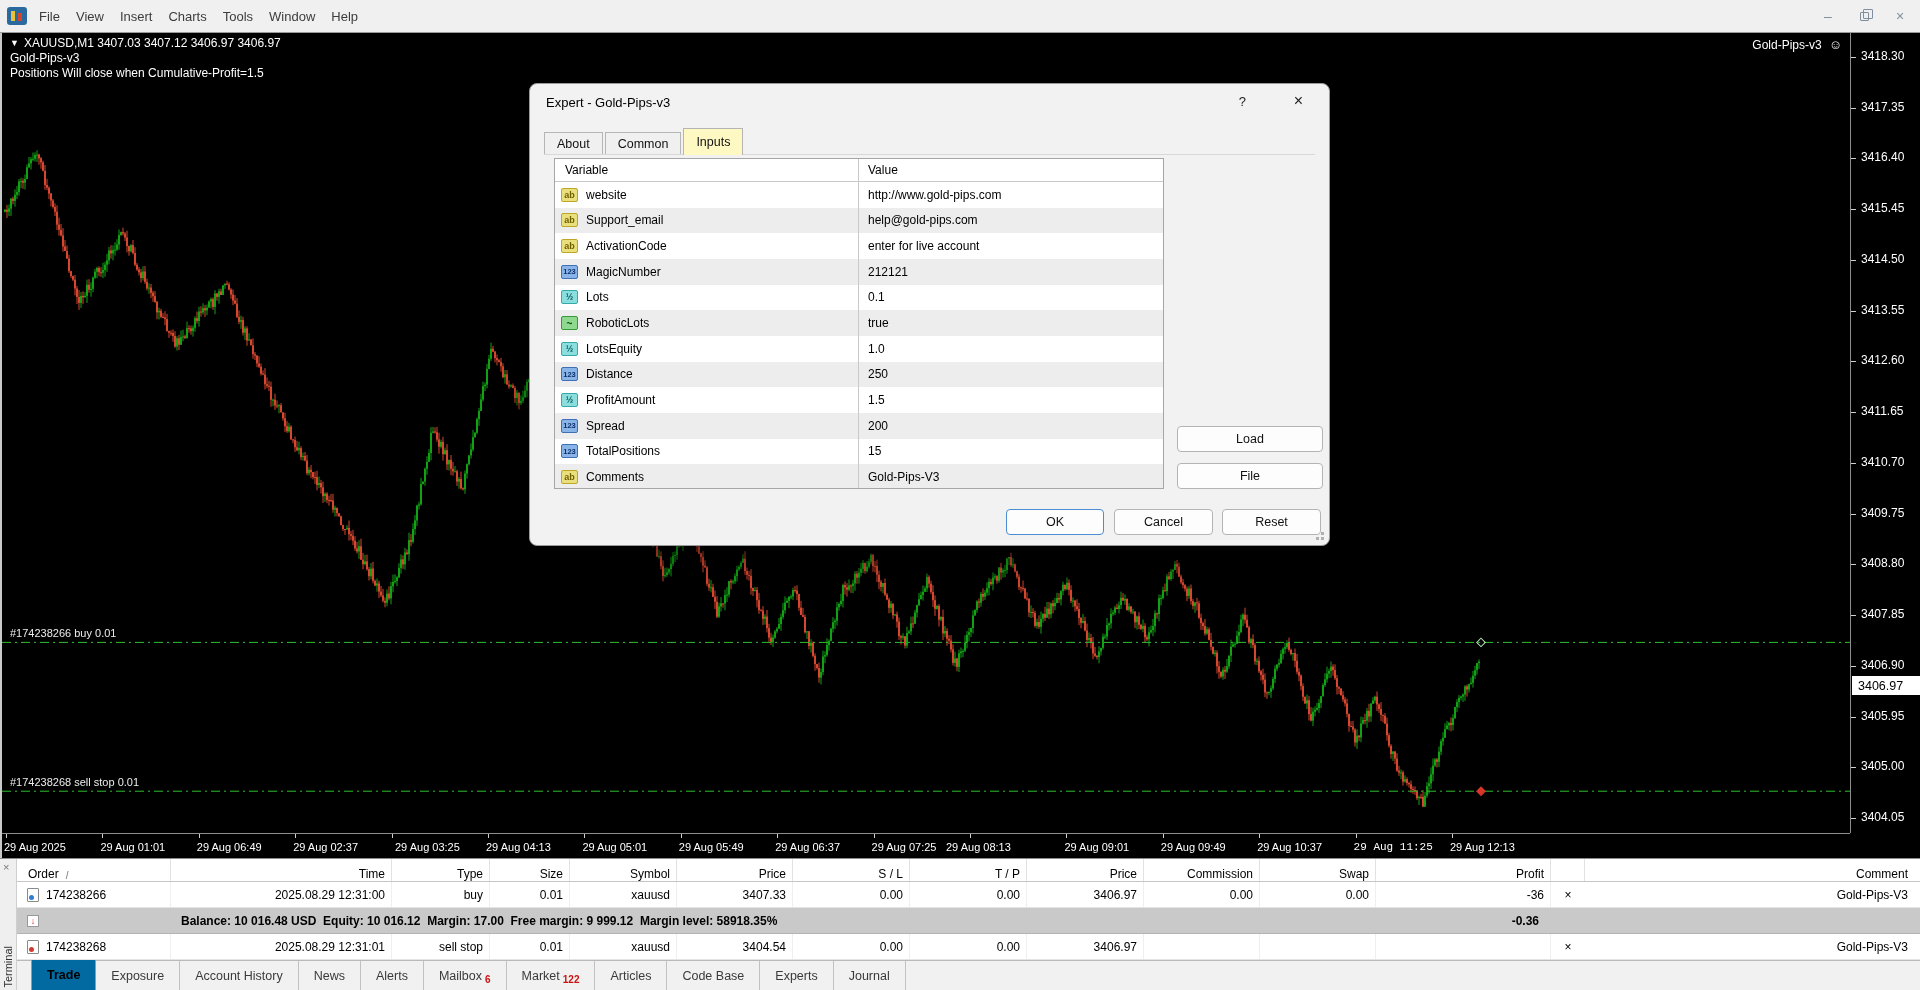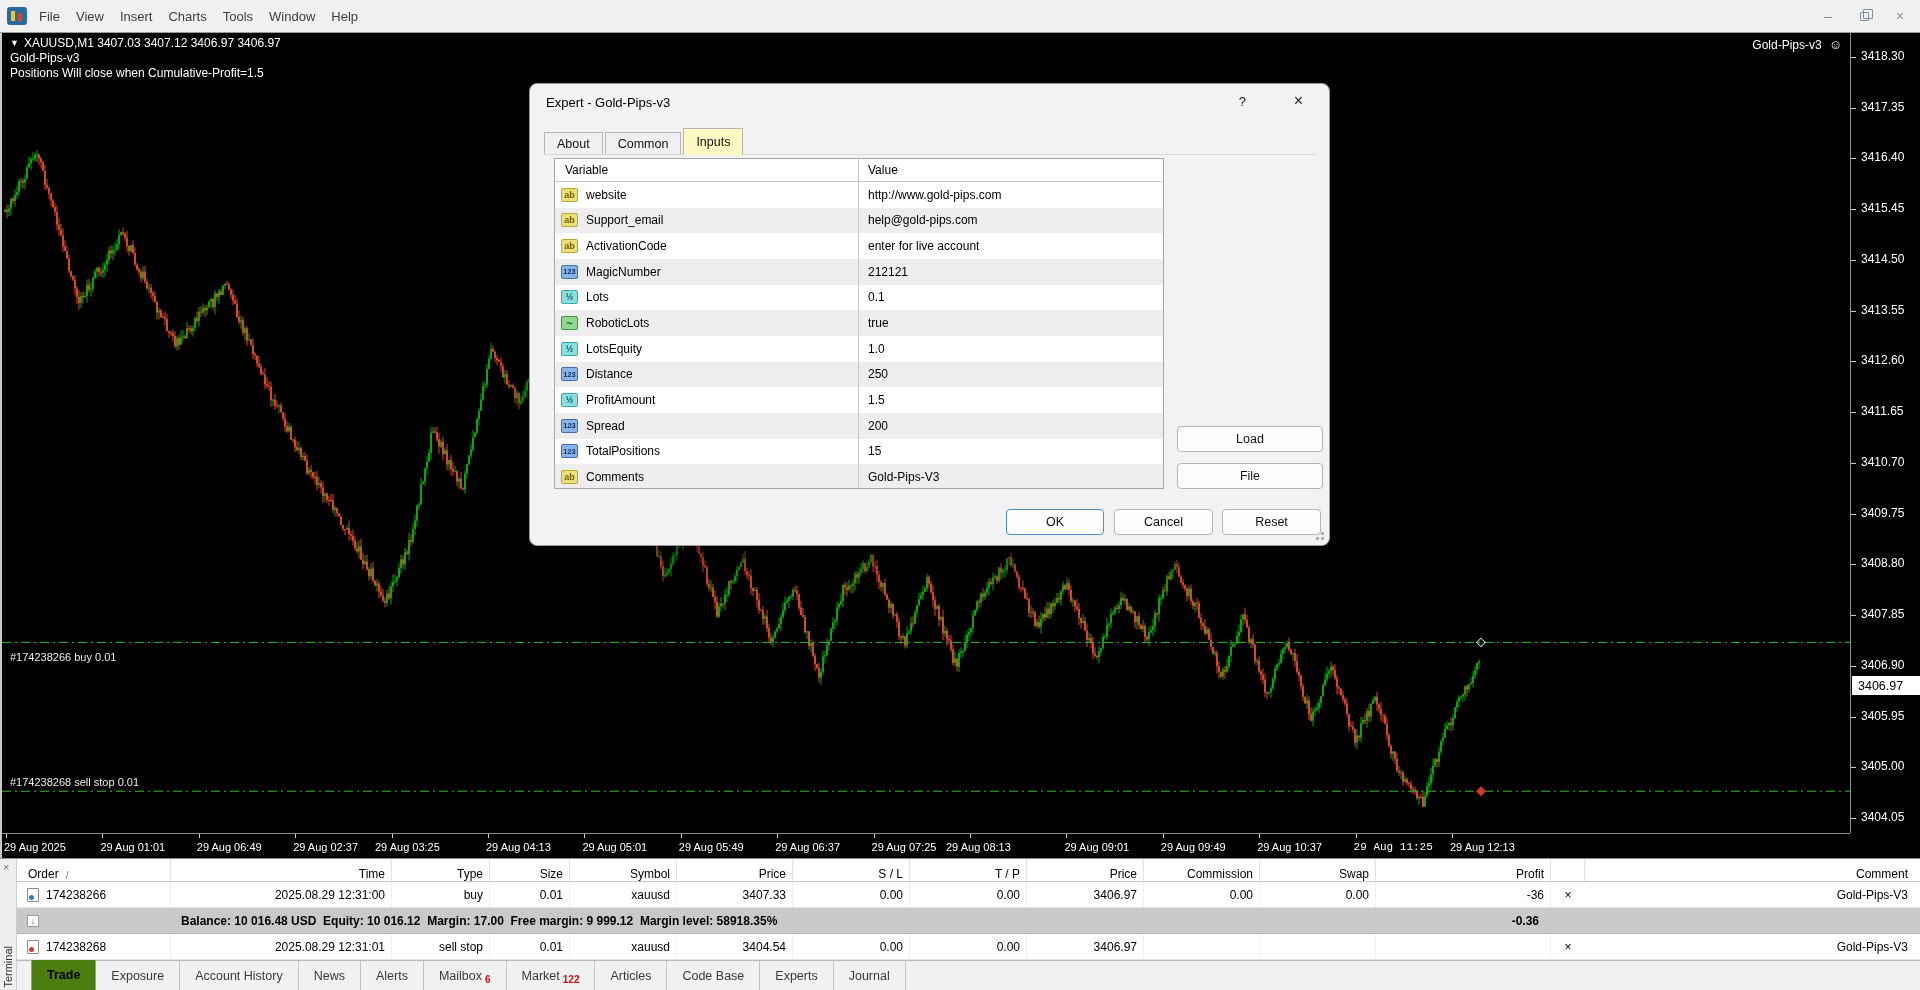--- a/index.html
+++ b/index.html
@@ -62,21 +62,21 @@
   .t-row.balance{background:#c9c9c9;font-weight:bold;border-bottom:1px solid #b3b3b3}
   .t-row.balance>div{border-right:none}
   .bal-text{white-space:pre}
   .doc{width:12px;height:14px;background:#fff;border:1px solid #8a8a8a;border-radius:1px;position:relative;flex:none}
   .doc::after{content:'';position:absolute;left:1px;bottom:1px;width:5px;height:5px;border-radius:50%;background:var(--dot,#2f7fd4)}
   .bal-ico{width:12px;height:12px;background:#fff;border:1px solid #999;color:#d42222;font-size:9px;font-weight:bold;
     display:flex;align-items:center;justify-content:center;flex:none}
   .t-tabs{position:absolute;left:17px;right:0;top:101px;height:31px;background:#f1f1f1;border-top:1px solid #b9b9b9;
     display:flex;align-items:stretch;font-size:12.5px;color:#3a3a3a;padding-left:14px}
   .t-tab{display:flex;align-items:center;padding:0 15px;border-right:1px solid #c2c2c2;cursor:default}
-  .t-tab.active{background:#4d7c0f;border:1px solid #9a9a9a;border-top:none;margin-top:-1px;color:#000;font-weight:bold}
+  .t-tab.active{background:#0369a1;border:1px solid #9a9a9a;border-top:none;margin-top:-1px;color:#000;font-weight:bold}
   .badge{color:#cc1111;font-size:10px;margin-left:3px;align-self:flex-end;padding-bottom:6px;font-weight:bold}
 
   
   .dlg{position:absolute;left:529px;top:83px;width:801px;height:463px;background:#f2f2f2;
     border:1px solid #9a9a9a;border-radius:8px;box-shadow:0 14px 34px rgba(0,0,0,.5);z-index:30}
   .dlg-title{position:absolute;left:16px;top:11px;font-size:13px;color:#000}
   .dlg-help{position:absolute;right:83px;top:10px;font-size:13px;color:#222;cursor:default}
   .dlg-close{position:absolute;right:26px;top:8px;font-size:16px;color:#222;cursor:default}
   .dlg-tabs{position:absolute;left:14px;top:44px;right:14px;height:27px;display:flex;align-items:flex-end;border-bottom:1px solid #d8d8d8}
   .dlg-tab{height:22px;padding:0 12px;display:flex;align-items:center;font-size:12.5px;color:#111;
@@ -1625,21 +1625,21 @@
       <div>Gold-Pips-v3</div>
       <div>Positions Will close when Cumulative-Profit=1.5</div>
     </div>
 
     <div class="overlay-tr">
       <span>Gold-Pips-v3</span>
       <span class="smiley">☺</span>
     </div>
 
     <div id="order-labels">
-        <div class="order-label" style="top: 594.359px; margin-top: 24px;">#174238266 buy 0.01</div>
+        <div class="order-label" style="top: 594.359px;">#174238266 buy 0.01</div>
         <div class="order-label" style="top: 743.234px;">#174238268 sell stop 0.01</div>
       </div>
 
     <div class="price-axis" id="price-axis">
 
     <div class="axis-tick" style="top: 24px;"></div>
         <div class="axis-label" style="top: 16px;">3418.30</div>
         <div class="axis-tick" style="top: 74.733px;"></div>
         <div class="axis-label" style="top: 66.733px;">3417.35</div>
         <div class="axis-tick" style="top: 125.466px;"></div>
@@ -1676,21 +1676,21 @@
     <div class="time-axis" id="time-axis">
         <div class="time-tick" style="left: 4px;"></div>
         <div class="time-label" style="left: 2px;">29 Aug 2025</div>
         <div class="time-tick" style="left: 100.4px;"></div>
         <div class="time-label" style="left: 98.4px;">29 Aug 01:01</div>
         <div class="time-tick" style="left: 196.8px;"></div>
         <div class="time-label" style="left: 194.8px;">29 Aug 06:49</div>
         <div class="time-tick" style="left: 293.2px;"></div>
         <div class="time-label" style="left: 291.2px;">29 Aug 02:37</div>
         <div class="time-tick" style="left: 389.6px;"></div>
-        <div class="time-label" style="left: 373px;">29 Aug 03:25</div>
+        <div class="time-label" style="left: 393px;">29 Aug 03:25</div>
         <div class="time-tick" style="left: 486px;"></div>
         <div class="time-label" style="left: 484px;">29 Aug 04:13</div>
         <div class="time-tick" style="left: 582.4px;"></div>
         <div class="time-label" style="left: 580.4px;">29 Aug 05:01</div>
         <div class="time-tick" style="left: 678.8px;"></div>
         <div class="time-label" style="left: 676.8px;">29 Aug 05:49</div>
         <div class="time-tick" style="left: 775.2px;"></div>
         <div class="time-label" style="left: 773.2px;">29 Aug 06:37</div>
         <div class="time-tick" style="left: 871.6px;"></div>
         <div class="time-label" style="left: 869.6px;">29 Aug 07:25</div>

